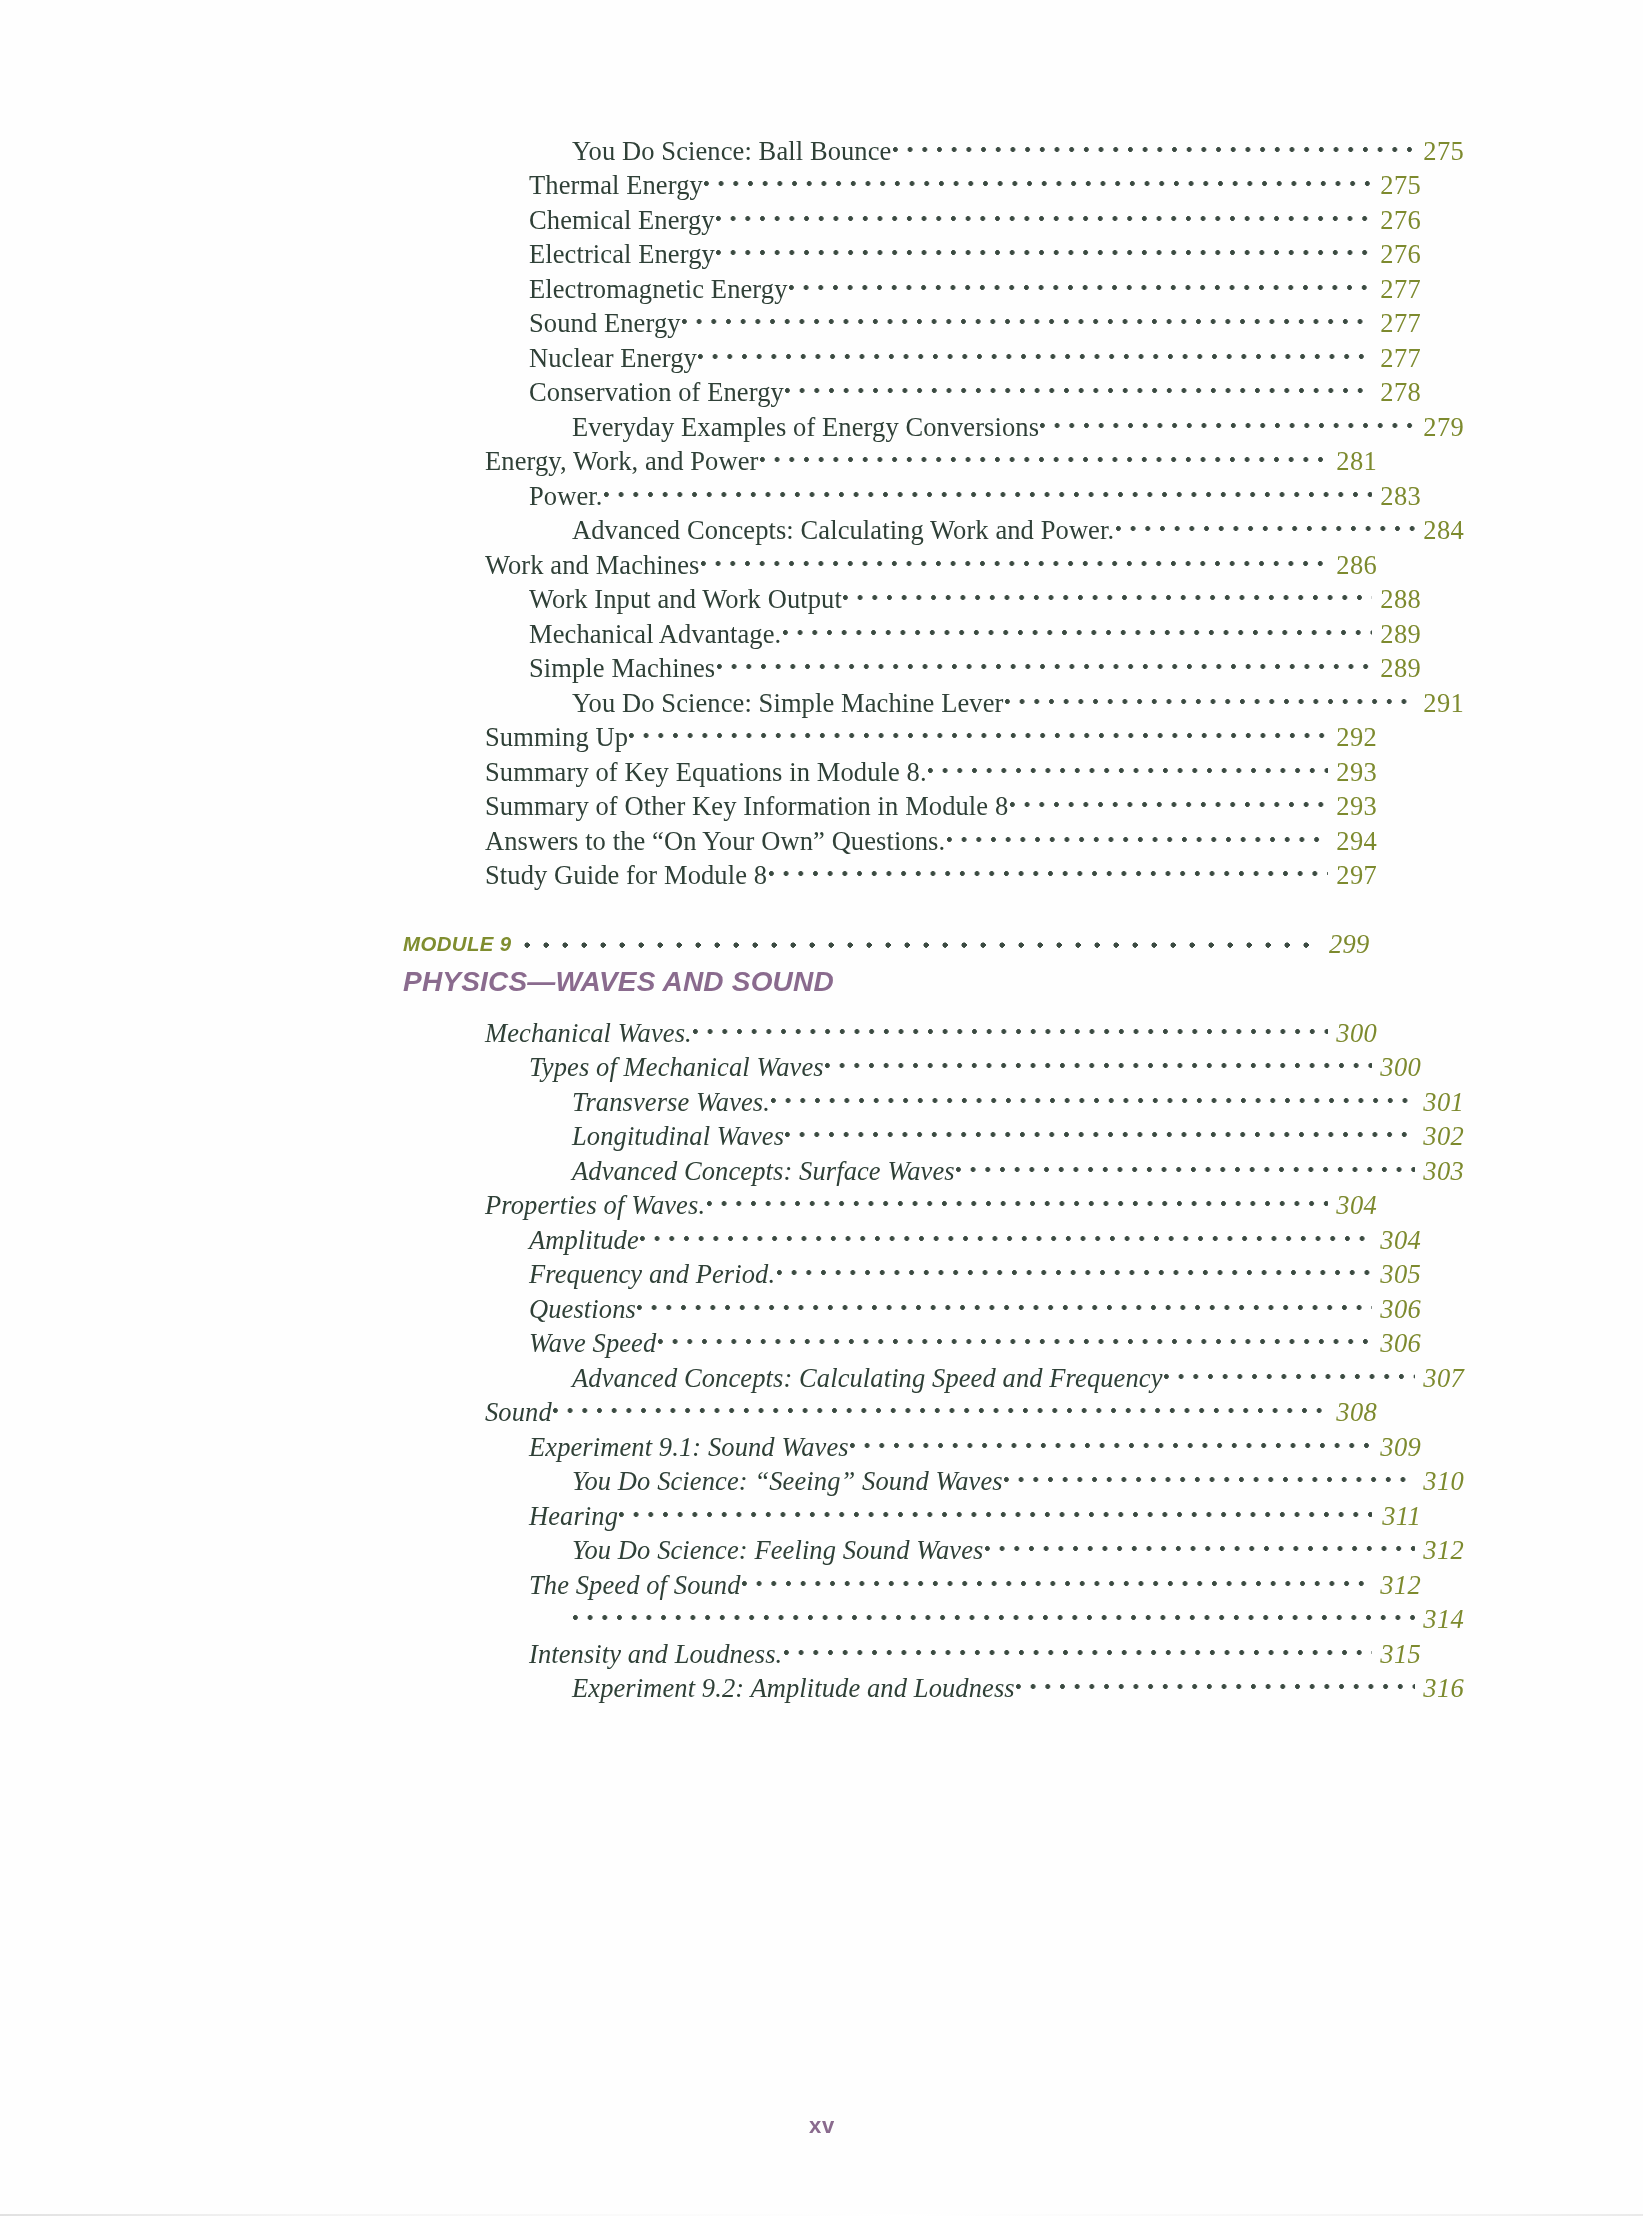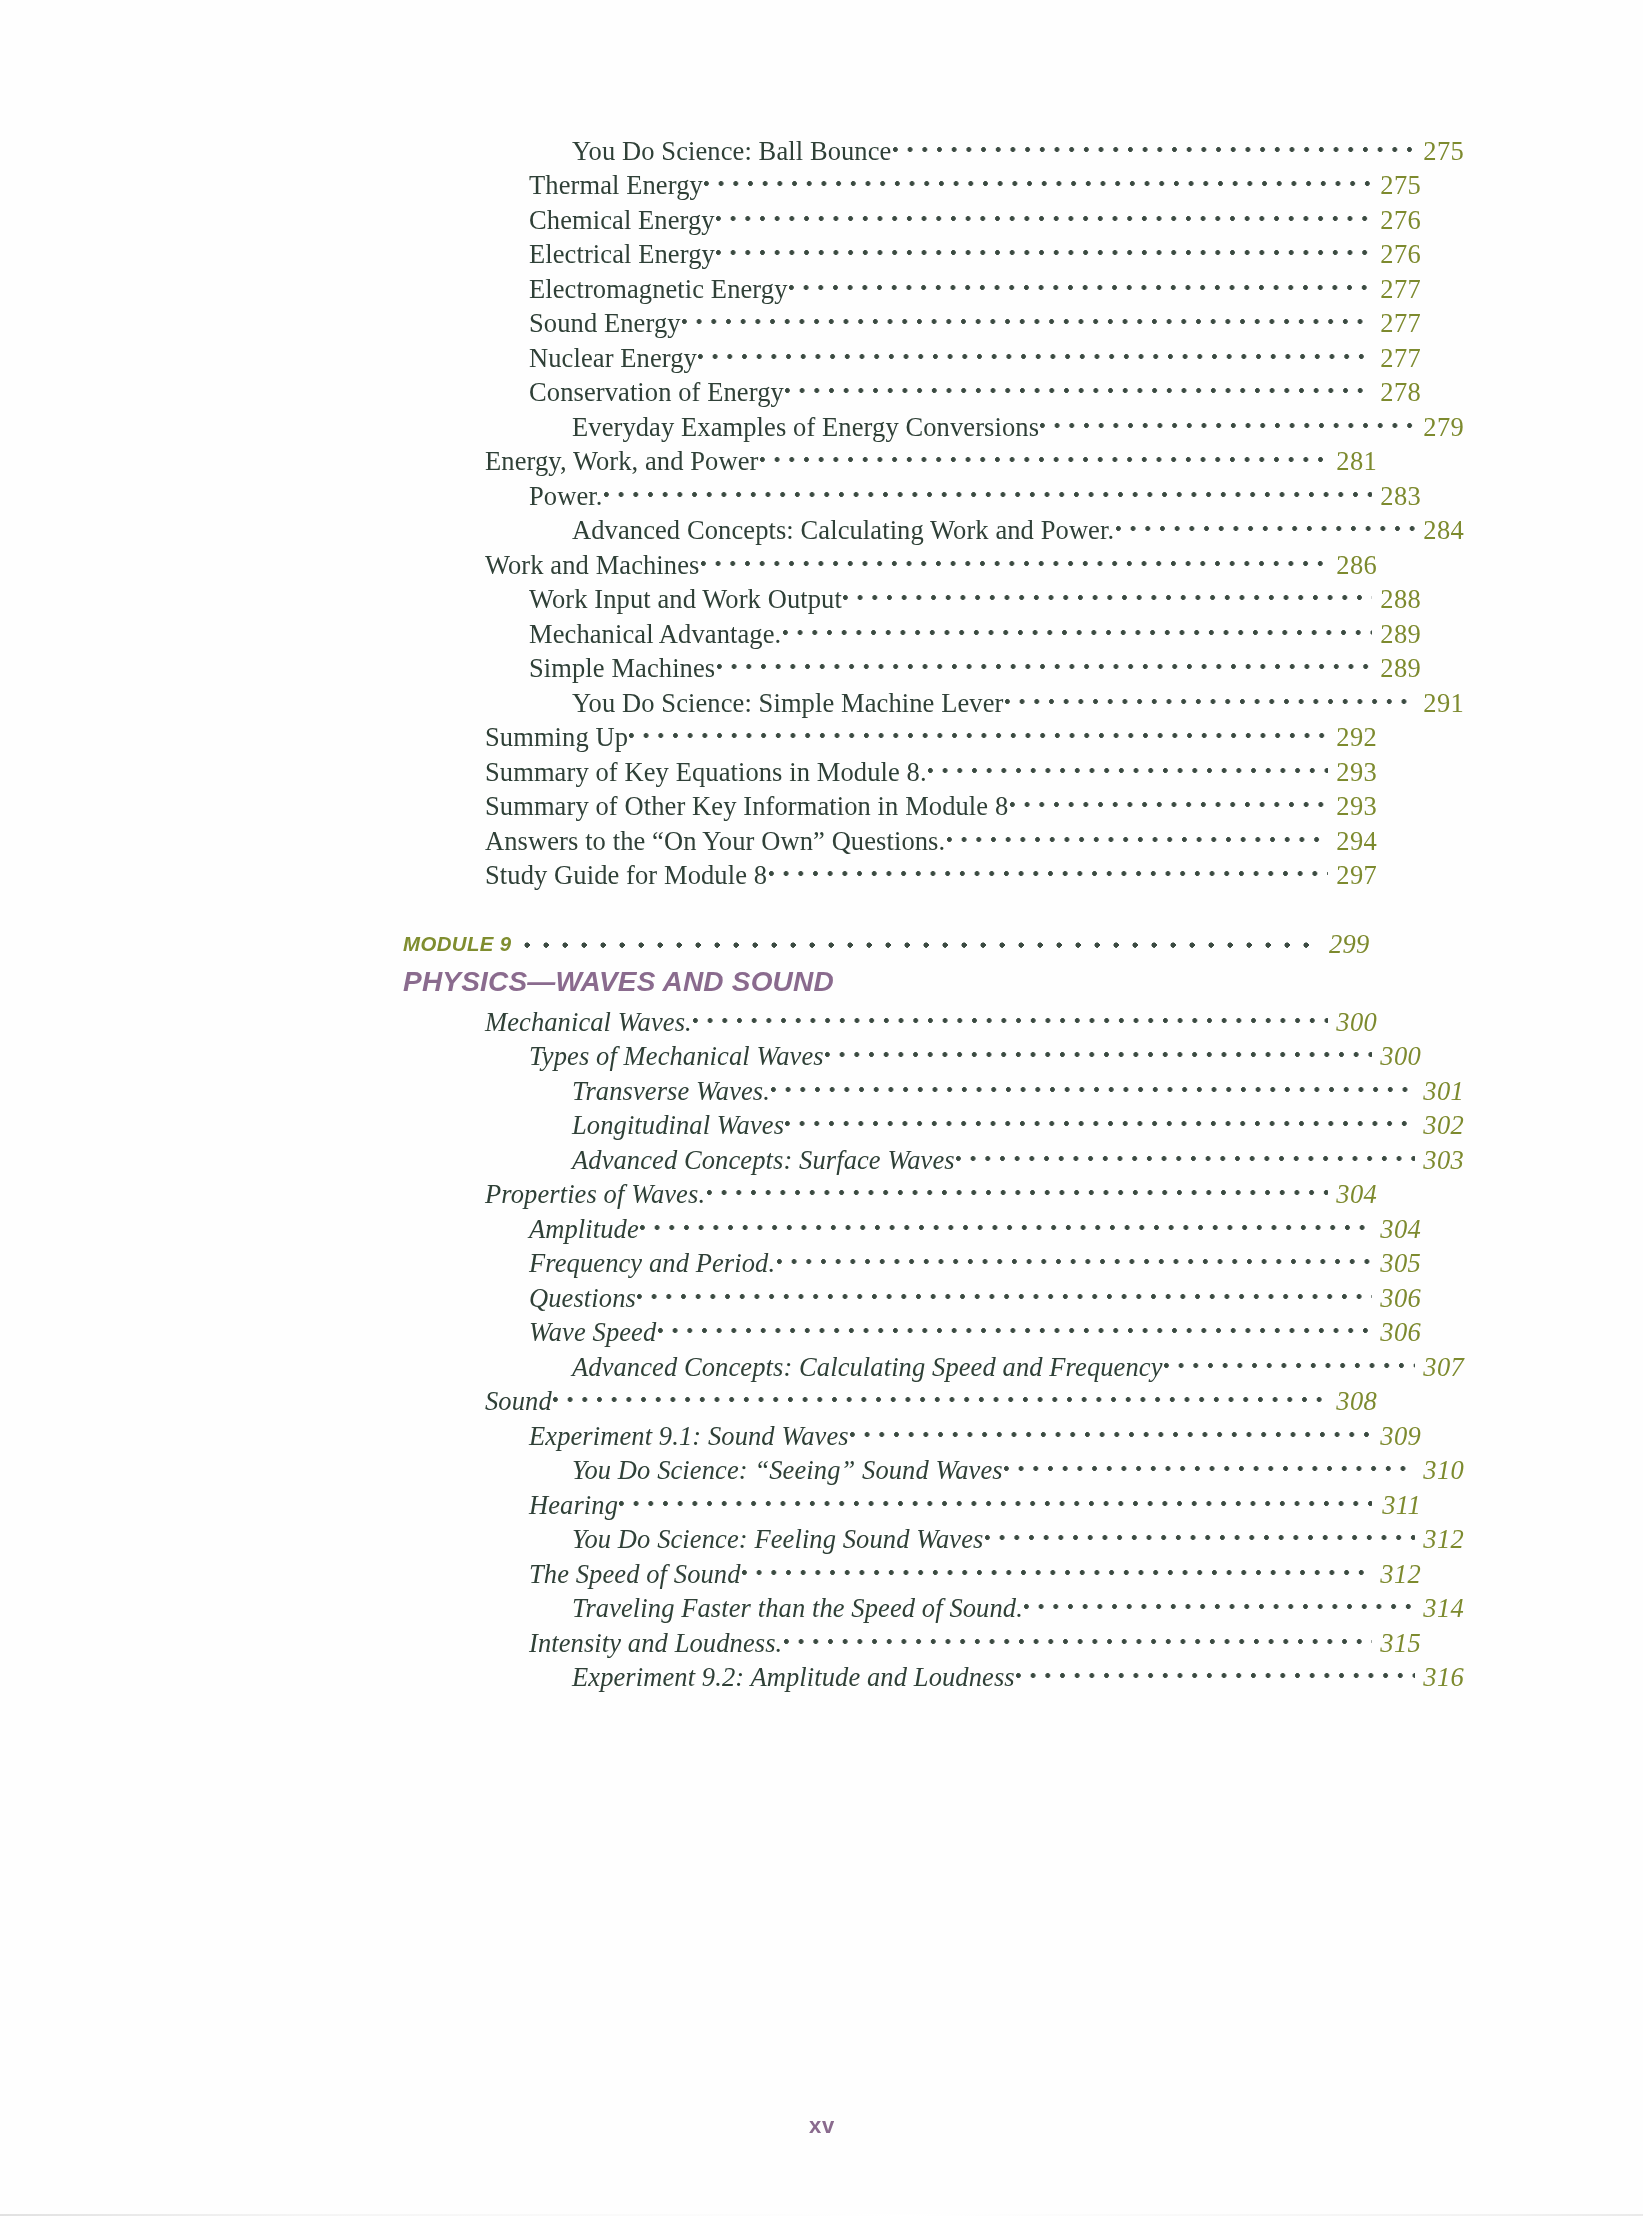--- a/index.html
+++ b/index.html
@@ -133,21 +133,21 @@
     margin-top: 6.1px;
     font-family: "Liberation Sans", "DejaVu Sans", sans-serif;
     font-weight: bold;
     font-size: 28px;
     letter-spacing: 0.2px;
     color: #8a6b8e;
     white-space: nowrap;
   }
 
   .module-entries {
-    margin-top: 6px;
+    margin-top: 17px;
   }
 
   
   .footer {
     position: absolute;
     left: 0;
     right: 0;
     top: 2113px;
     text-align: center;
   }
@@ -379,21 +379,20 @@
             <span class="title">You Do Science: Feeling Sound Waves</span>
             <span class="leader"></span>
             <span class="pageno">312</span>
           </div>
           <div class="row lvl1">
             <span class="title">The Speed of Sound</span>
             <span class="leader"></span>
             <span class="pageno">312</span>
           </div>
           <div class="row lvl2">
-            <span class="title">Traveling Faster than the Speed of Sound.</span>
             <span class="leader"></span>
             <span class="pageno">314</span>
           </div>
           <div class="row lvl1">
             <span class="title">Intensity and Loudness.</span>
             <span class="leader"></span>
             <span class="pageno">315</span>
           </div>
           <div class="row lvl2">
             <span class="title">Experiment 9.2: Amplitude and Loudness</span>

